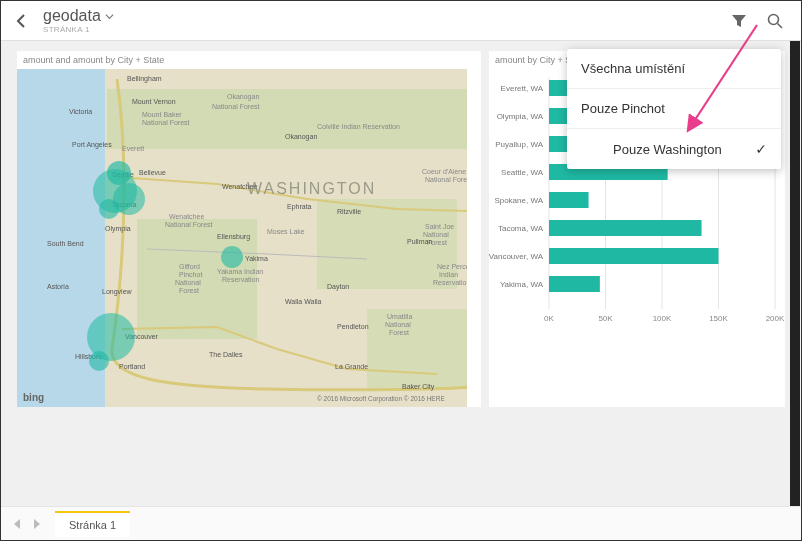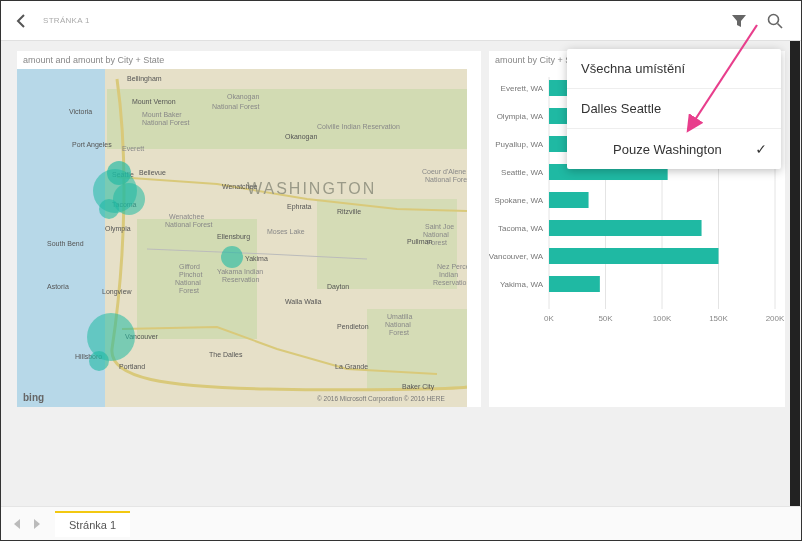--- a/index.html
+++ b/index.html
@@ -148,20 +148,26 @@
 </head>
 <body>
 
 <div class="header">
   <div class="back-btn">
     <svg width="12" height="16" viewBox="0 0 12 16">
         <path d="M9 2 L3 8 L9 14" stroke="#555" stroke-width="2" fill="none"></path>
       </svg>
   </div>
   <div class="title-block">
+    <div class="title">
+      <span>geodata</span>
+      <svg width="9" height="9" viewBox="0 0 10 10">
+          <path d="M1 3 L5 7 L9 3" stroke="#777" stroke-width="1.3" fill="none"></path>
+        </svg>
+    </div>
     <div class="subtitle">STRÁNKA 1</div>
   </div>
   <div class="header-actions">
     <div class="header-icon">
       <svg width="18" height="18" viewBox="0 0 18 18">
           <path d="M2 3 h14 L11 9 v6 l-4 -2 v-4 Z" fill="#666"></path>
         </svg>
     </div>
     <div class="header-icon">
       <svg width="18" height="18" viewBox="0 0 18 18">
@@ -170,21 +176,21 @@
         </svg>
     </div>
   </div>
 </div>
 
 <div class="dropdown">
   <div class="dropdown-item">
     <span>Všechna umístění</span>
   </div>
   <div class="dropdown-item">
-    <span>Dalles Seattle</span>
+    <span>Pouze Pinchot</span>
   </div>
   <div class="dropdown-item">
     <span>Pouze Washington</span>
     <span class="check">✓</span>
   </div>
 </div>
 
 <svg class="arrow-annotation" width="90" height="120" viewBox="0 0 90 120">
   <defs>
       <marker id="ah" markerWidth="8" markerHeight="8" refX="6" refY="4" orient="auto">

